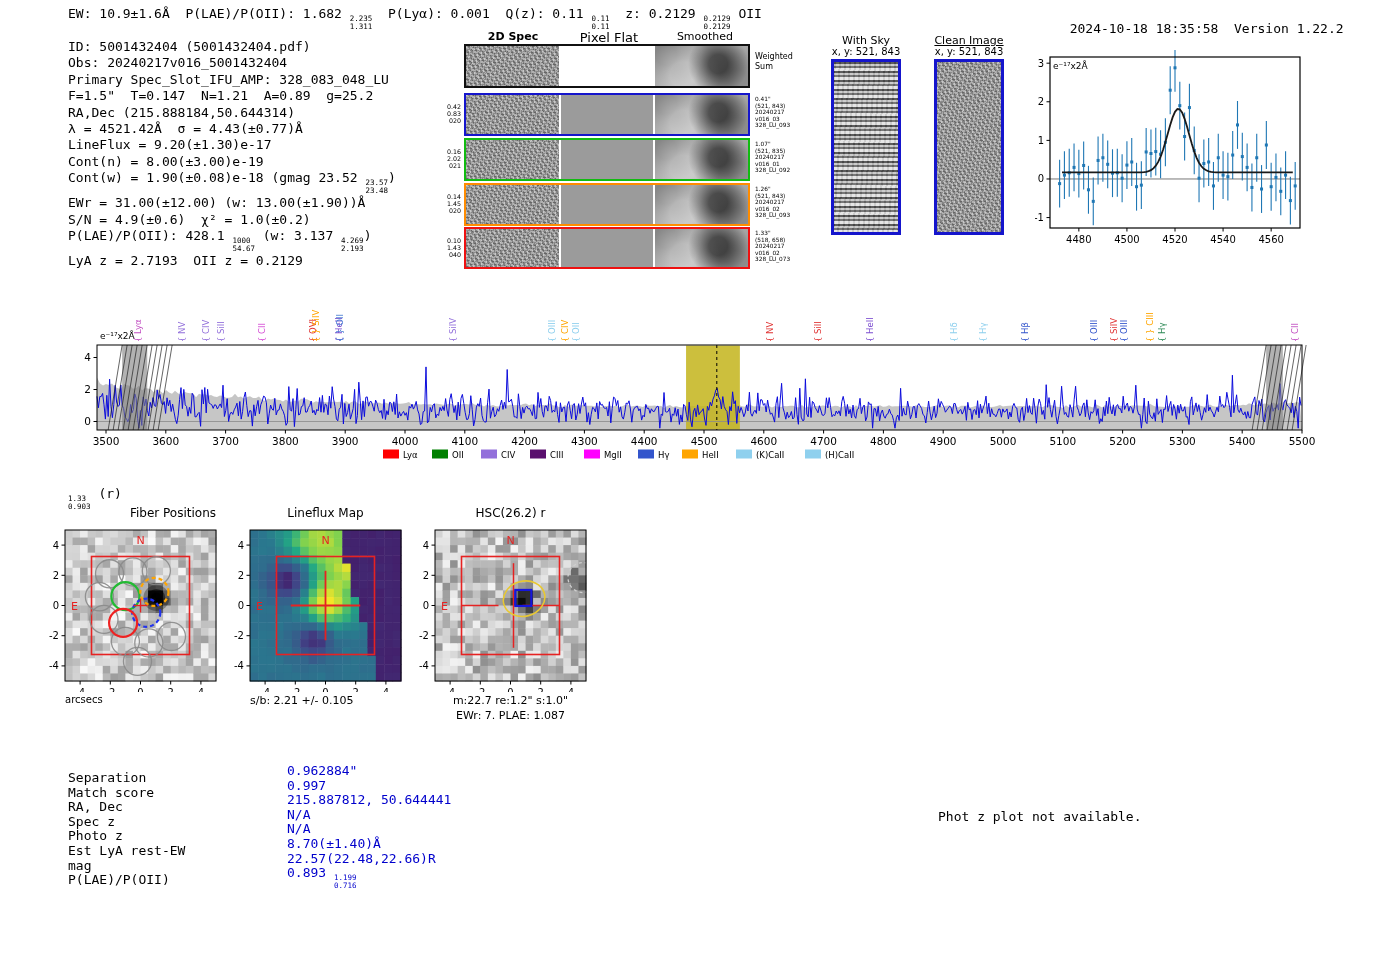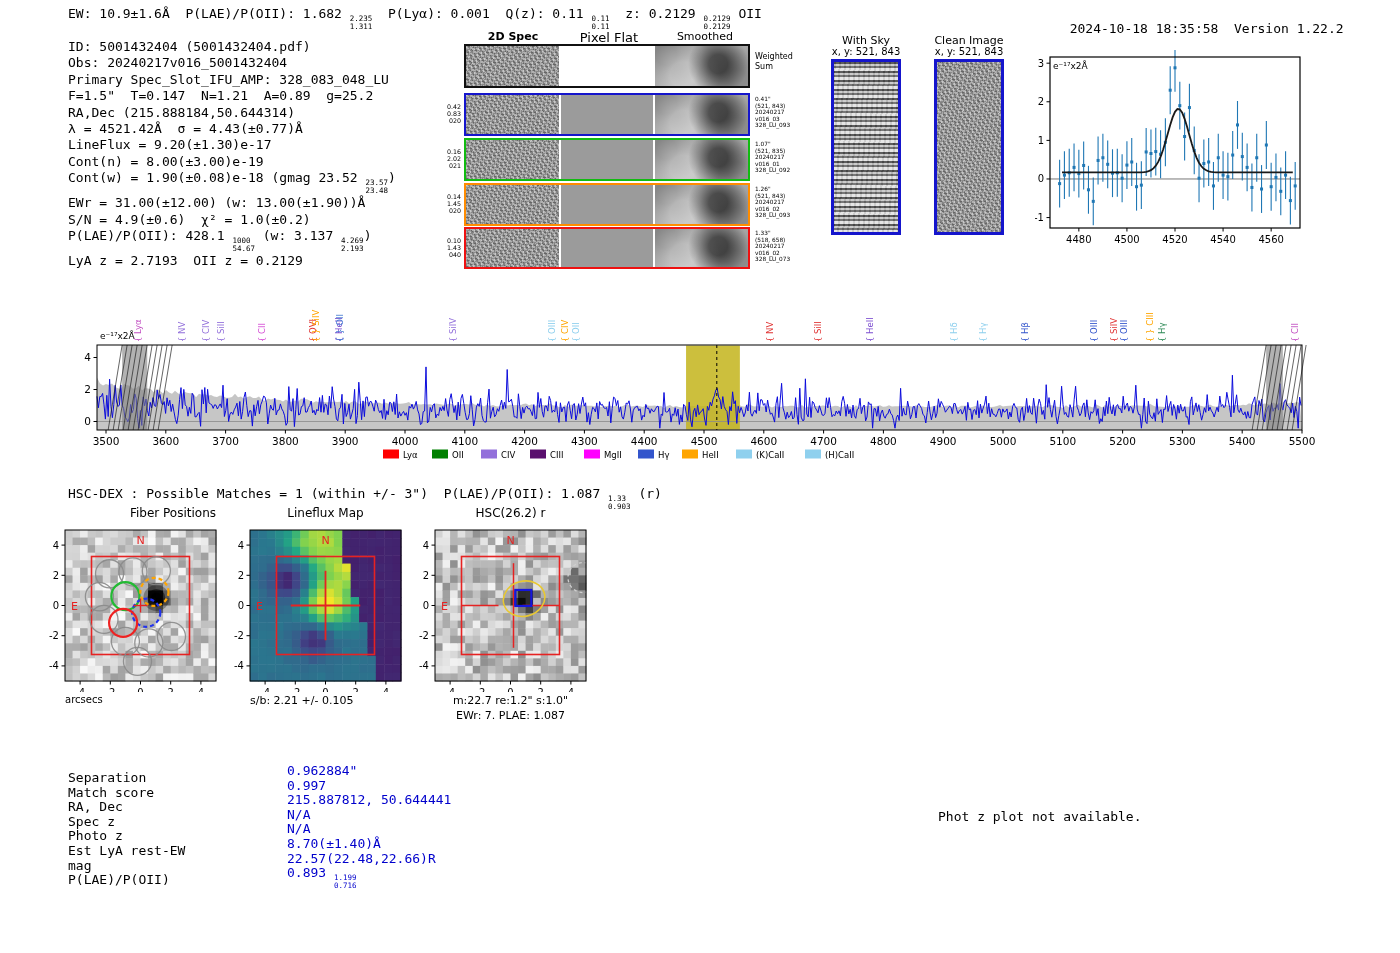--- a/index.html
+++ b/index.html
@@ -124,21 +124,21 @@
       <div>20240217</div>
       <div>v016_02</div>
       <div>328_LU_073</div>
     </div>
   </div>
 
 <div class="abs ptitle" style="left:828px;top:34px;width:76px;text-align:center;font-size:11px;">With Sky</div>
 <div class="abs ptitle" style="left:828px;top:46px;width:76px;text-align:center;font-size:10px;">x, y: 521, 843</div>
 <div class="abs tex-stripes" style="left:831px;top:59px;width:64px;height:170px;border:3px solid #1515cc;"></div>
 
-<div class="abs ptitle" style="left:931px;top:34px;width:76px;text-align:center;font-size:11px;">Clean Image</div>
+<div class="abs ptitle" style="left:931px;top:34px;width:76px;text-align:center;font-size:11px;text-decoration:underline;">Clean Image</div>
 <div class="abs ptitle" style="left:931px;top:46px;width:76px;text-align:center;font-size:10px;">x, y: 521, 843</div>
 <div class="abs tex-noise" style="left:934px;top:59px;width:64px;height:170px;border:3px solid #1515cc;"></div>
 
 <svg id="zoom-plot" class="abs" style="left:1035px;top:50px;" width="345" height="205">
     <rect x="15" y="7" width="250" height="171" fill="#fff"></rect>
     <line x1="15" y1="128.97742663656885" x2="265" y2="128.97742663656885" stroke="#777" stroke-width="1"></line>
     <line x1="24.615384615384613" y1="157.54176072234765" x2="24.615384615384613" y2="109.67720090293454" stroke="#1f77b4" stroke-width="1.1"></line>
     <rect x="23.115384615384613" y="132.1094808126411" width="3" height="3" fill="#1f77b4"></rect>
     <line x1="29.423076923076923" y1="149.04966139954854" x2="29.423076923076923" y2="101.18510158013547" stroke="#1f77b4" stroke-width="1.1"></line>
     <rect x="27.923076923076923" y="123.61738148984199" width="3" height="3" fill="#1f77b4"></rect>
@@ -379,21 +379,21 @@
     <rect x="558" y="187.5" width="16" height="9" fill="#3355cc"></rect>
     <text x="578" y="195.5" font-size="8.5">Hγ</text>
     <rect x="602" y="187.5" width="16" height="9" fill="#ffa500"></rect>
     <text x="622" y="195.5" font-size="8.5">HeII</text>
     <rect x="656" y="187.5" width="16" height="9" fill="#8fd0ee"></rect>
     <text x="676" y="195.5" font-size="8.5">(K)CaII</text>
     <rect x="725" y="187.5" width="16" height="9" fill="#8fd0ee"></rect>
     <text x="745" y="195.5" font-size="8.5">(H)CaII</text>
   </svg>
 
-<div id="hsc-line" class="abs mono13" style="left:68px;top:486px;"><span style="white-space: pre;">HSC-DEX : Possible Matches = 1 (within +/- 3")  P(LAE)/P(OII): 1.087 </span><span class="frac"><span>1.33</span><span>0.903</span></span><span style="white-space: pre;"> (r)</span></div>
+<div id="hsc-line" class="abs mono13" style="left:68px;top:486px;"><span class="frac"><span>1.33</span><span>0.903</span></span><span style="white-space: pre;"> (r)</span></div>
 
 <div class="abs ptitle" style="left:65px;top:506px;width:151px;text-align:right;font-size:12px;">Fiber Positions</div>
 <svg id="fiber-plot" class="abs" style="left:35px;top:520px;" width="200" height="172">
     <rect x="30" y="10" width="8.05" height="8.05" fill="rgb(205,205,205)"></rect>
     <rect x="30" y="17.55" width="8.05" height="8.05" fill="rgb(207,207,207)"></rect>
     <rect x="30" y="25.1" width="8.05" height="8.05" fill="rgb(214,214,214)"></rect>
     <rect x="30" y="32.65" width="8.05" height="8.05" fill="rgb(212,212,212)"></rect>
     <rect x="30" y="40.2" width="8.05" height="8.05" fill="rgb(236,236,236)"></rect>
     <rect x="30" y="47.75" width="8.05" height="8.05" fill="rgb(207,207,207)"></rect>
     <rect x="30" y="55.3" width="8.05" height="8.05" fill="rgb(165,165,165)"></rect>

